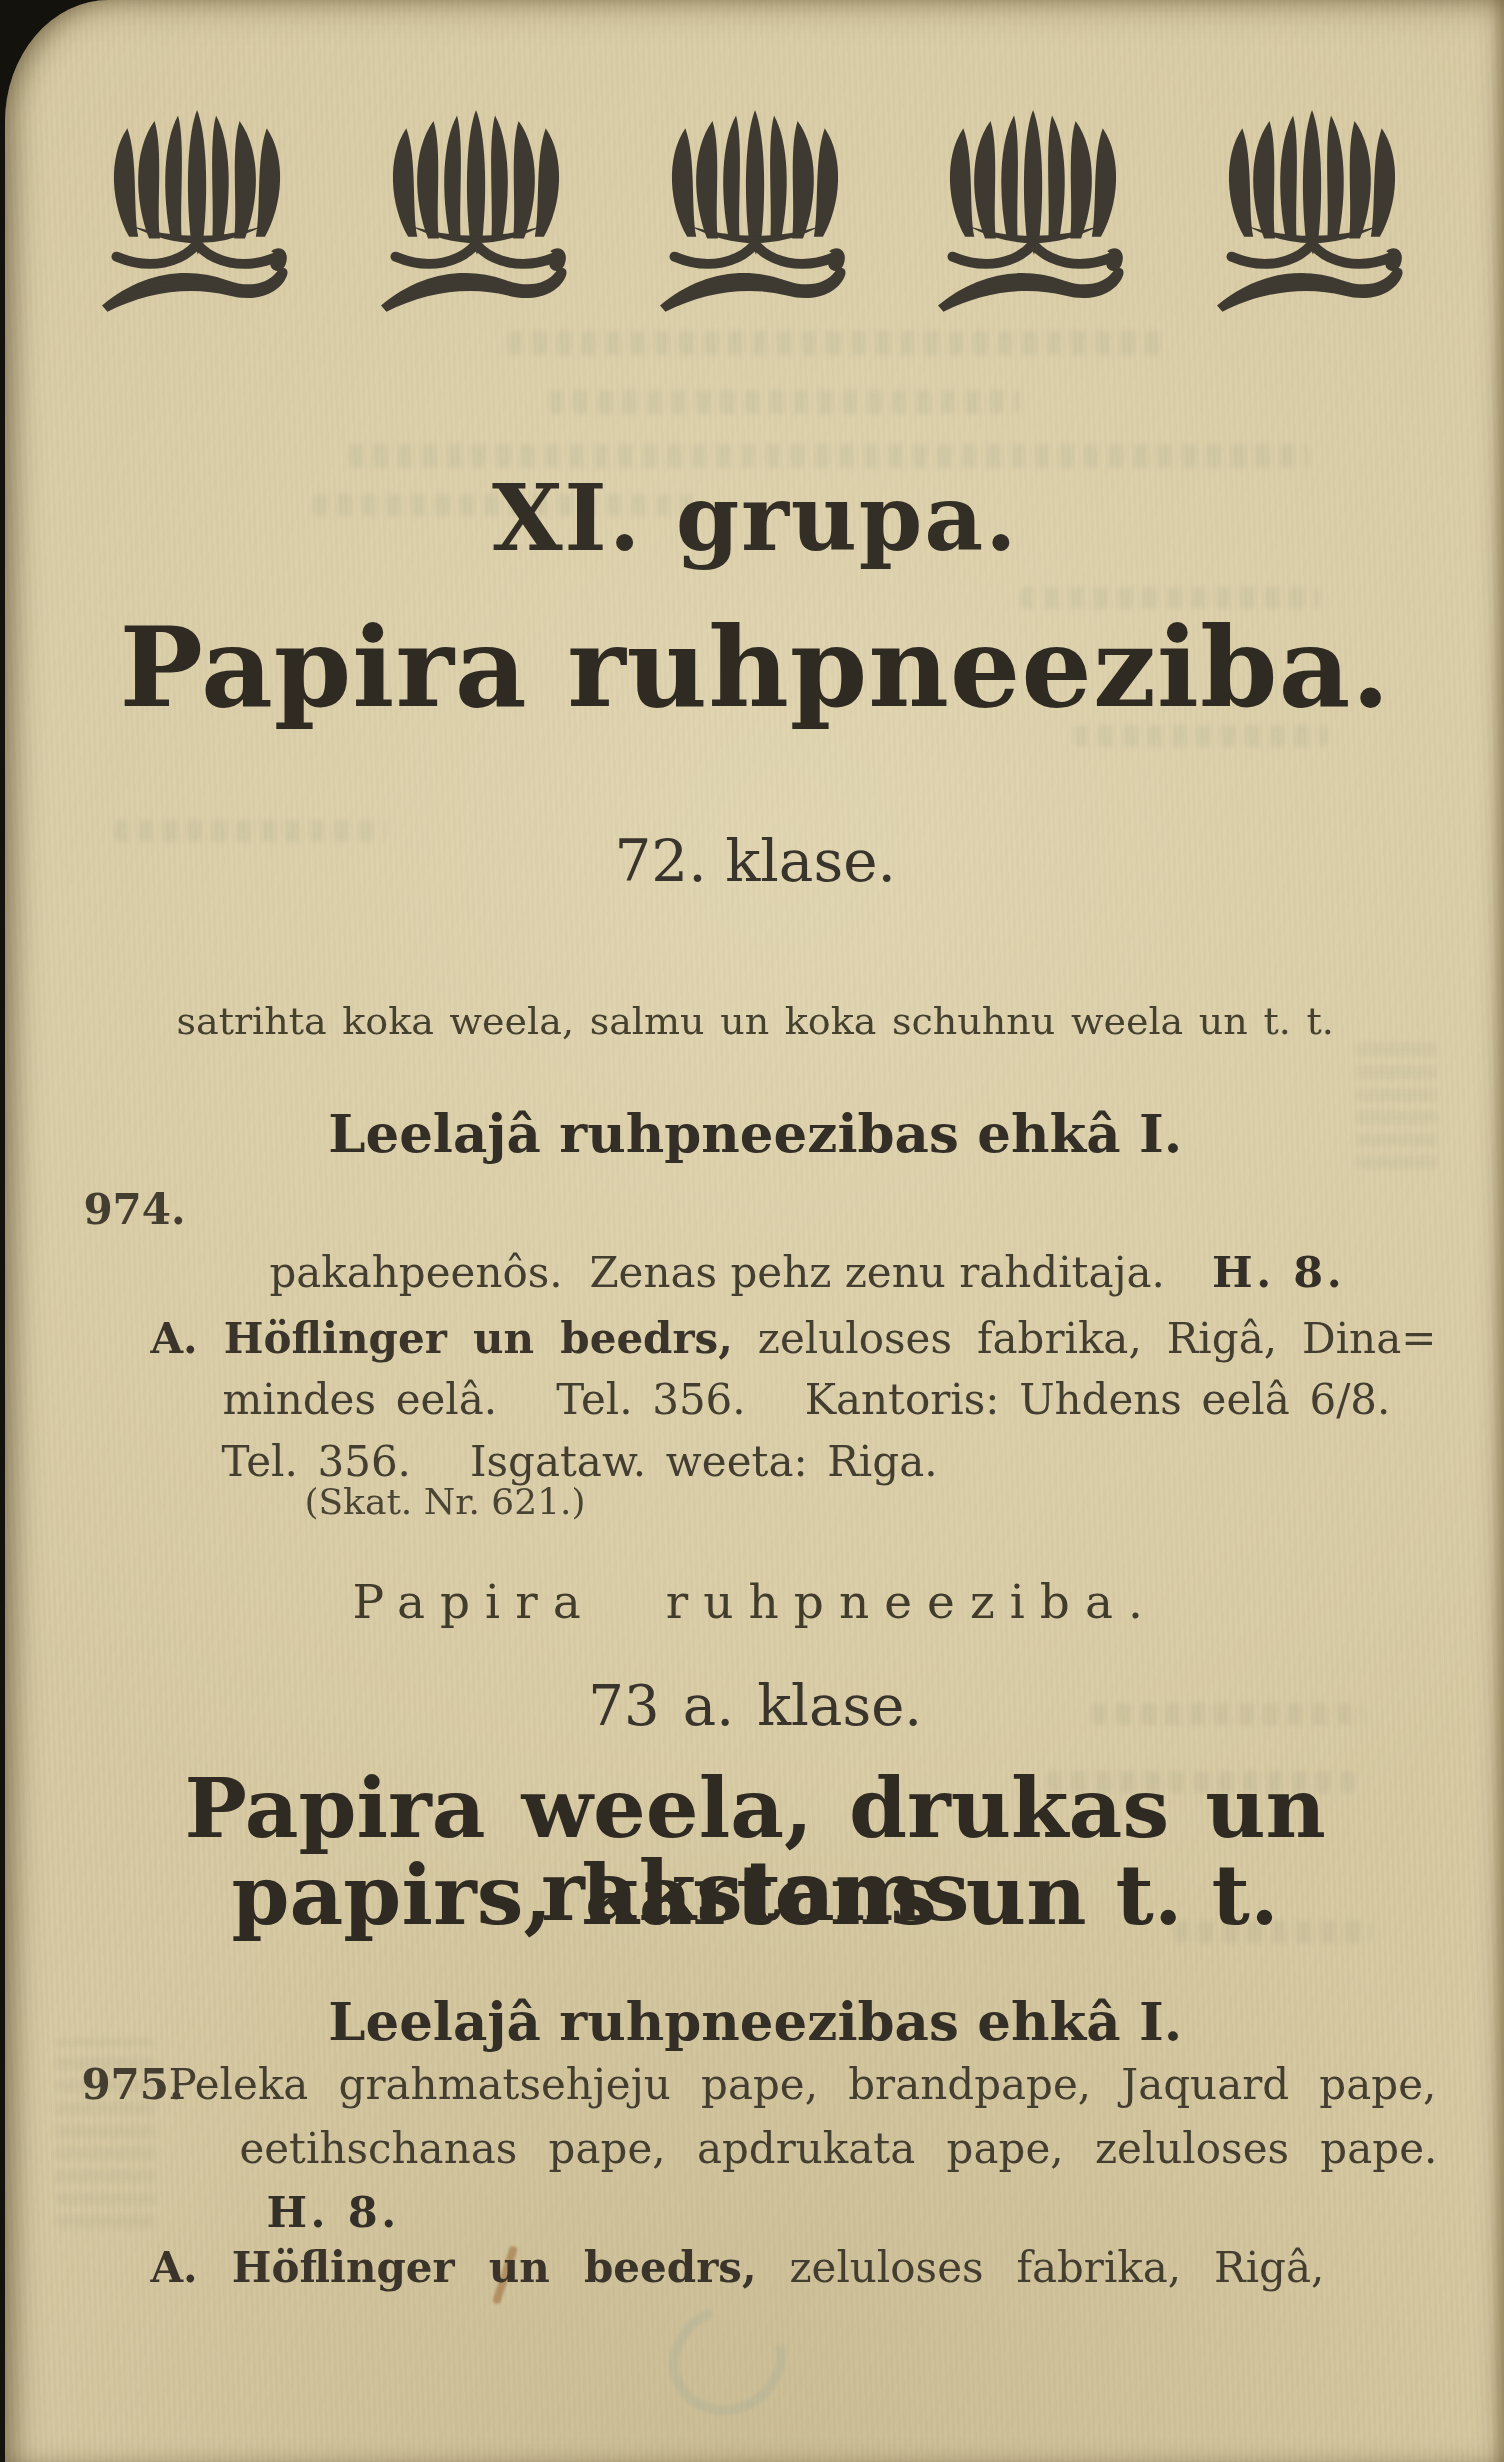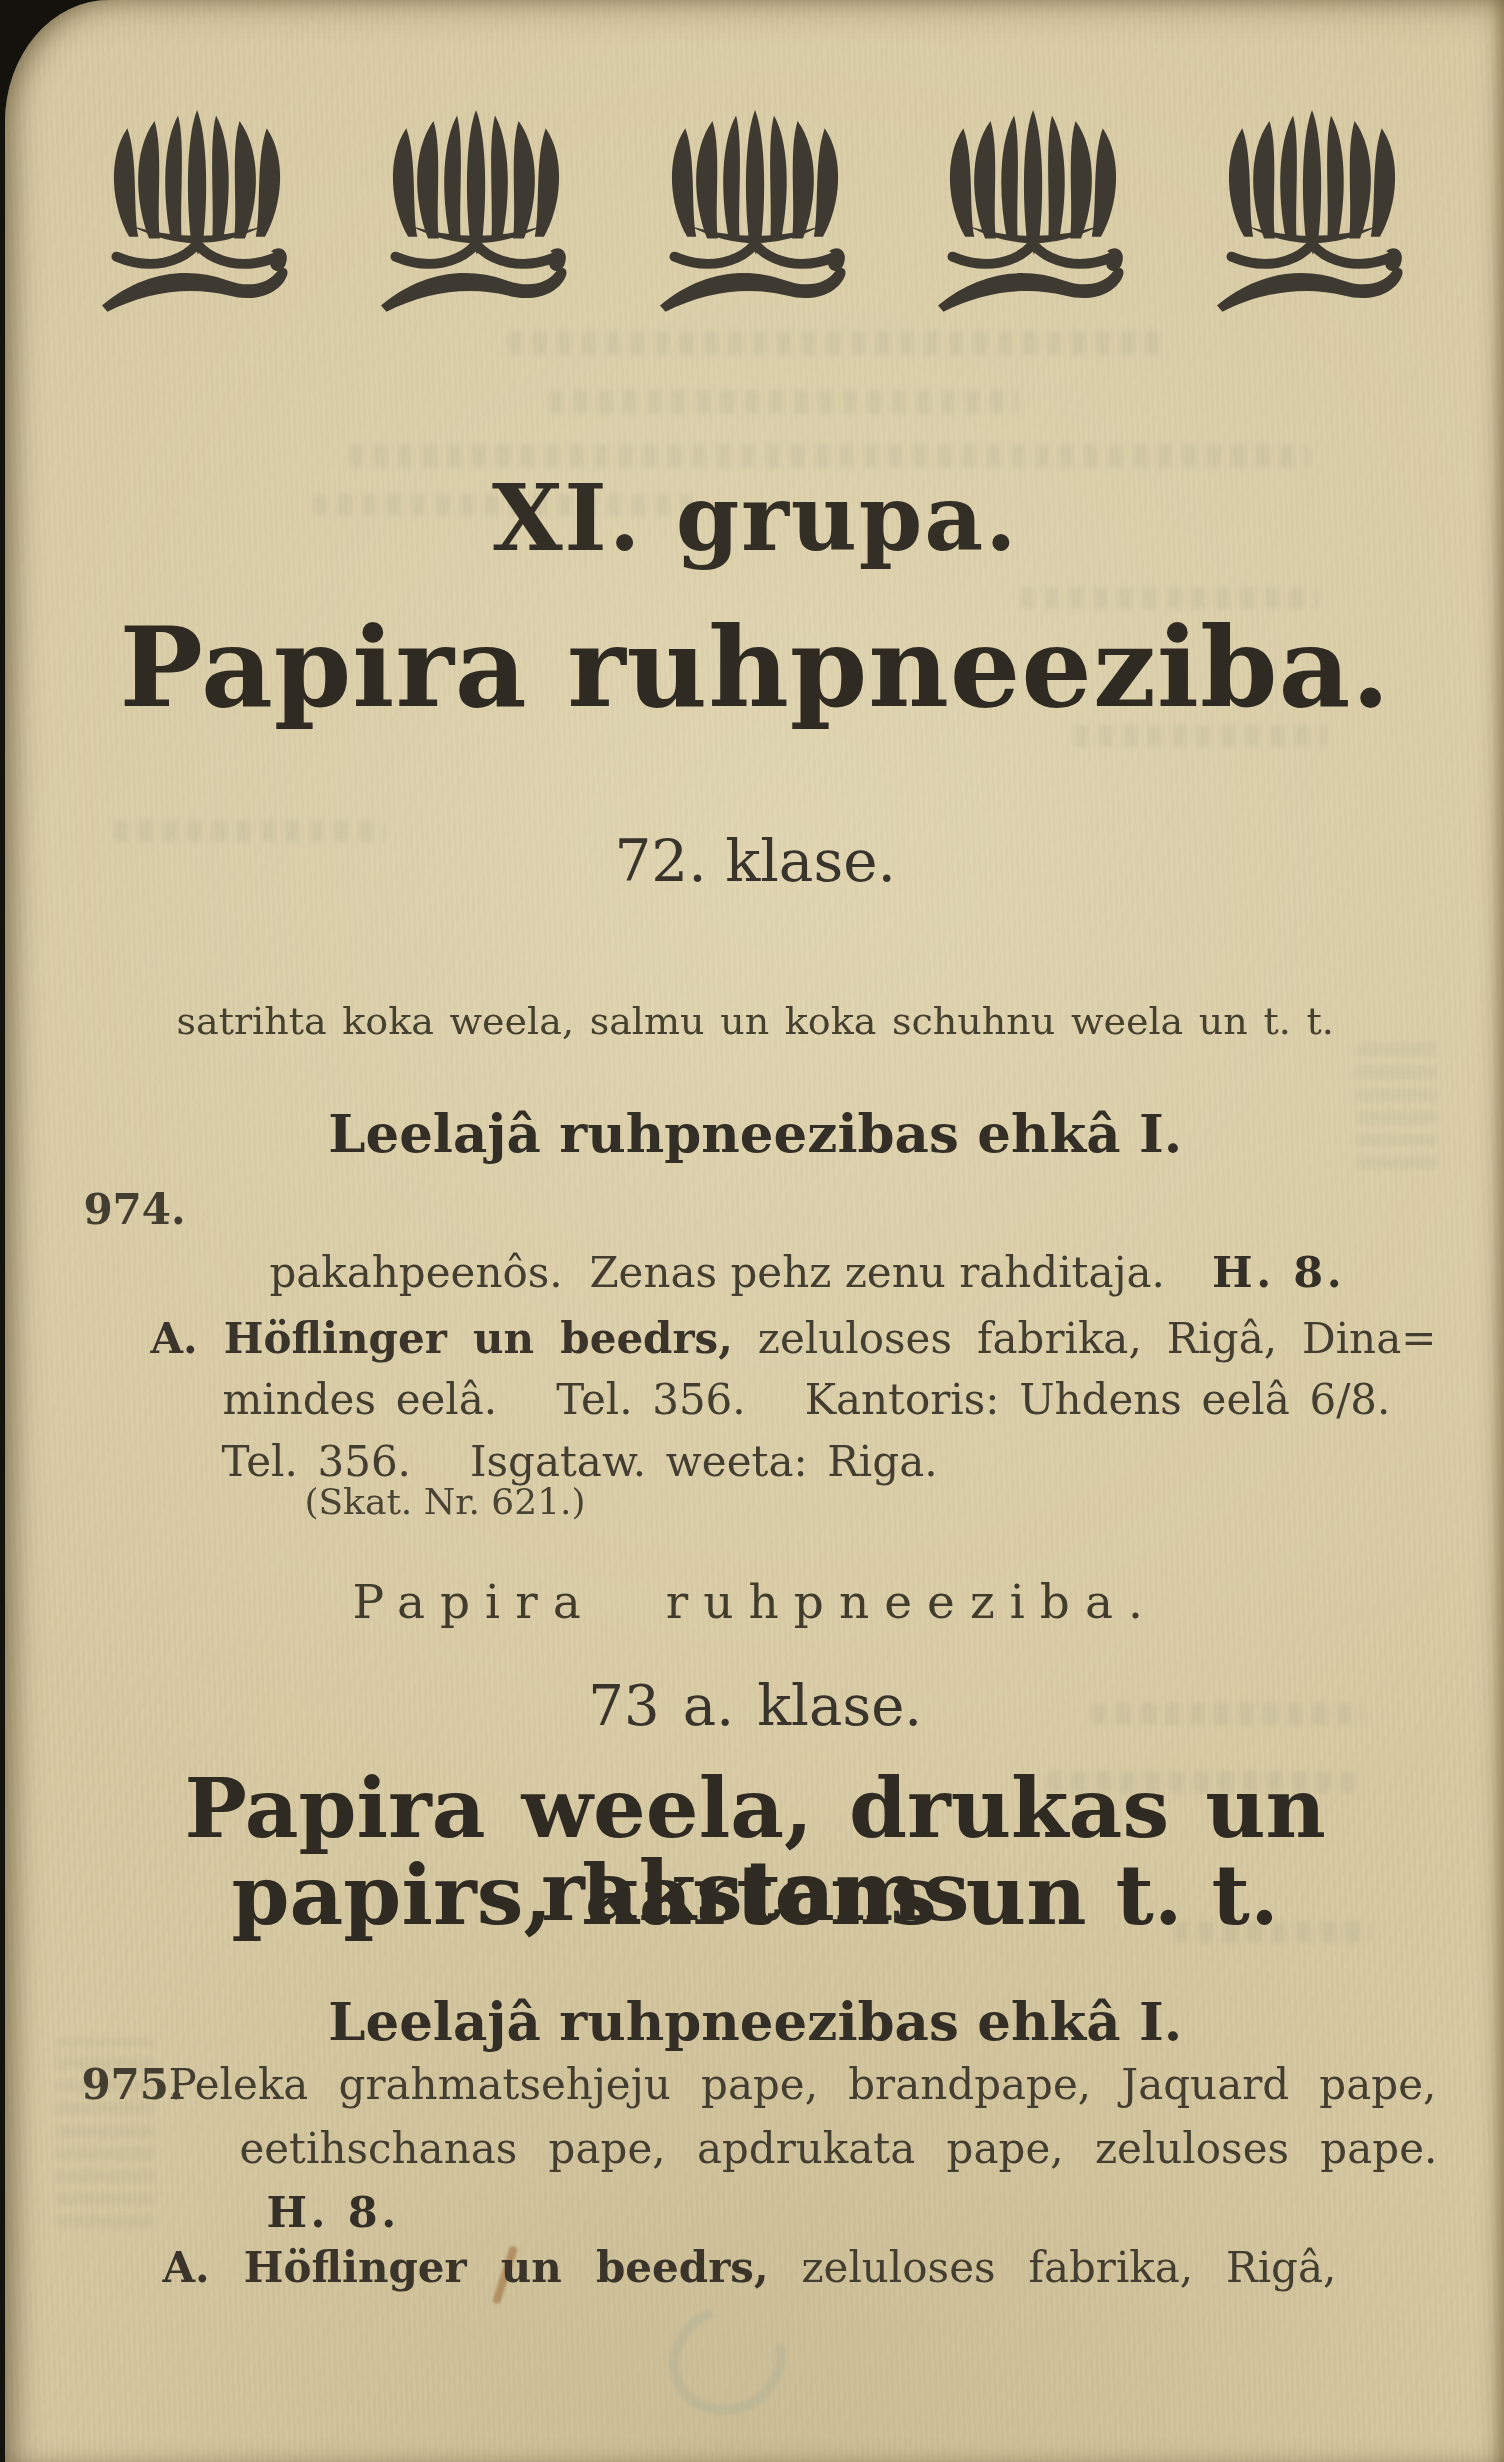--- a/index.html
+++ b/index.html
@@ -61,21 +61,21 @@
   .e974-l2  { left:237px; top:1245px; width:1076px; }
   .x974-l1  { left:145px; top:1312px; width:1286px; }
   .x974-l2  { left:217px; top:1373px; word-spacing:6.3px; }
   .x974-l3  { left:216px; top:1435px; word-spacing:6.3px; }
   .x974-ref { left:299px; top:1479px; }
 
   .e975-num { left:76px;  top:2058px; font-weight:bold; }
   .e975-l1  { left:163px; top:2058px; width:1268px; }
   .e975-l2  { left:234px; top:2122px; width:1198px; }
   .e975-l3  { left:234px; top:2185px; width:1084px; }
-  .x975-l1  { left:157px; top:2241px; width:1174px; }
+  .x975-l1  { left:145px; top:2241px; width:1174px; }
 
   
   .ghost {
     position:absolute; filter:blur(2.7px); opacity:0.55; border-radius:5.4px;
     background:repeating-linear-gradient(90deg, rgba(104,114,94,0.16) 0 14.5px, rgba(104,114,94,0) 14.5px 24.5px);
   }
   .ghost-v {
     position:absolute; filter:blur(2.7px); opacity:0.45; border-radius:5.4px;
     background:repeating-linear-gradient(0deg, rgba(104,114,94,0.15) 0 12.7px, rgba(104,114,94,0) 12.7px 22.6px);
   }

